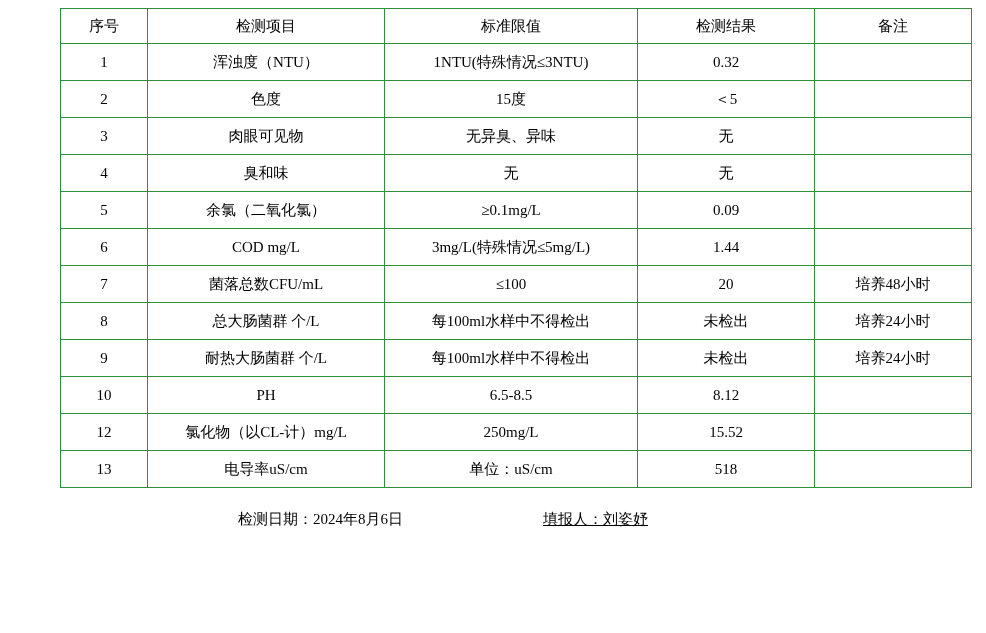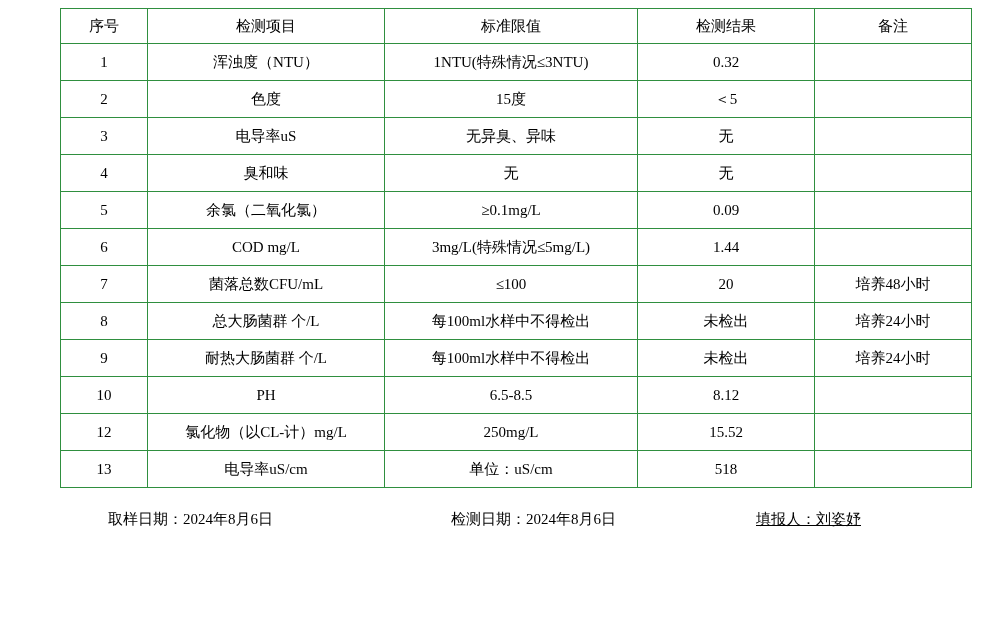--- a/index.html
+++ b/index.html
@@ -102,21 +102,21 @@
         </tr>
         <tr>
           <td class="col-0 num-cell">2</td>
           <td class="col-1">色度</td>
           <td class="col-2">15度</td>
           <td class="col-3">＜5</td>
           <td class="col-4"></td>
         </tr>
         <tr>
           <td class="col-0 num-cell">3</td>
-          <td class="col-1">电导率uS</td>
+          <td class="col-1">肉眼可见物</td>
           <td class="col-2">无异臭、异味</td>
           <td class="col-3">无</td>
           <td class="col-4"></td>
         </tr>
         <tr>
           <td class="col-0 num-cell">4</td>
           <td class="col-1">臭和味</td>
           <td class="col-2">无</td>
           <td class="col-3">无</td>
           <td class="col-4"></td>
@@ -175,18 +175,17 @@
           <td class="col-1">电导率uS/cm</td>
           <td class="col-2">单位：uS/cm</td>
           <td class="col-3">518</td>
           <td class="col-4"></td>
         </tr>
       </tbody>
     </table>
   </div>
 
   <div class="footer">
-    <div class="f-item f-sample">取样日期：2024年8月6日</div>
     <div class="f-item f-test">检测日期：2024年8月6日</div>
     <div class="f-item f-reporter">填报人：刘姿妤</div>
   </div>
 
 </div>
 
 </body></html>

